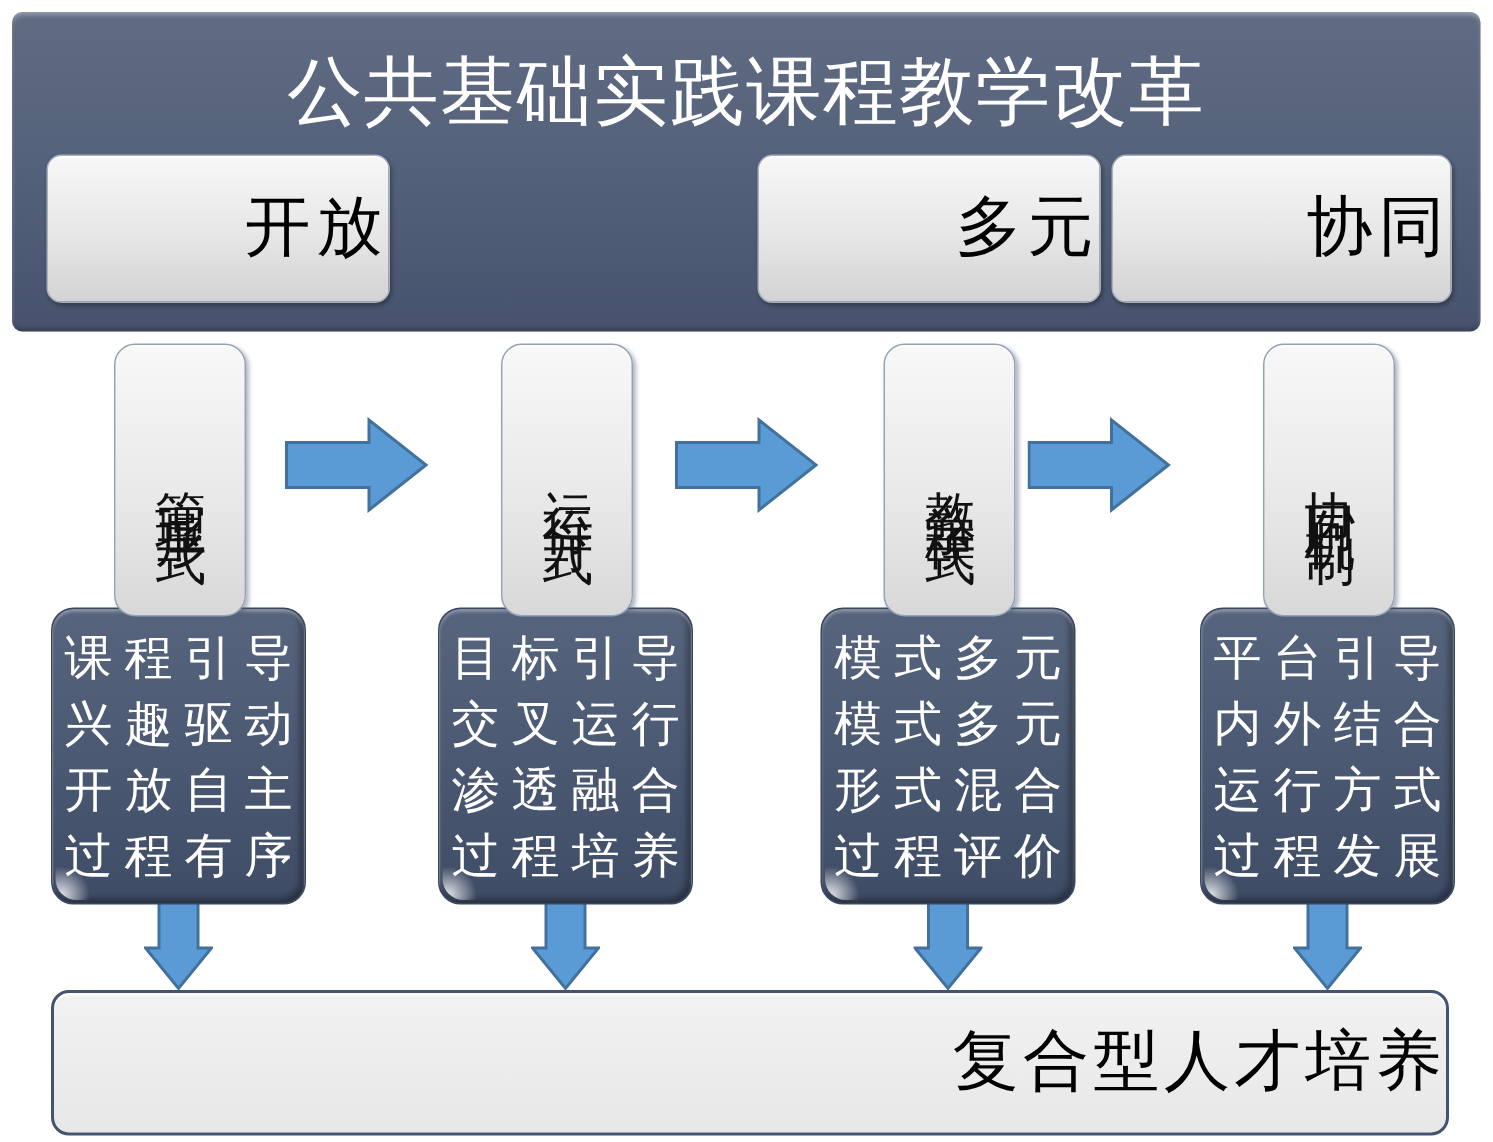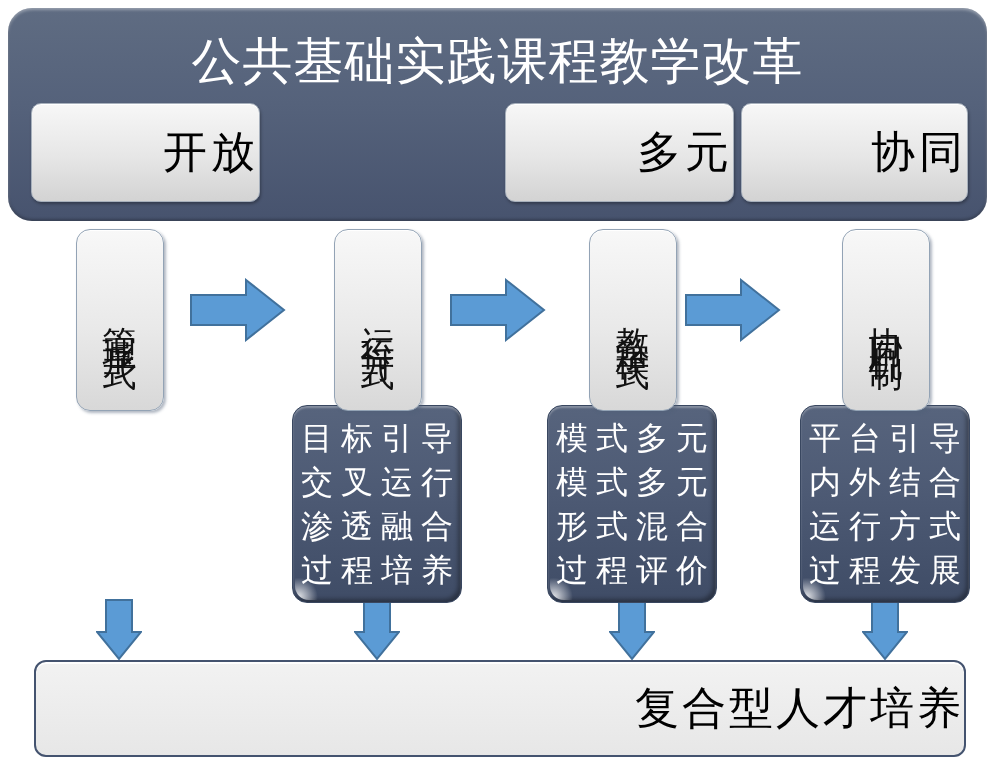--- a/index.html
+++ b/index.html
@@ -3,21 +3,21 @@
 <meta charset="utf-8">
 <style>
   html,body{margin:0;padding:0;background:#ffffff;}
   .page{
     position:relative;width:995px;height:761px;background:#ffffff;
     font-family:"Liberation Sans",sans-serif;overflow:hidden;
   }
   
   .header{
     position:absolute;left:8px;top:8px;width:979px;height:213px;
-    border-radius:24px;
+    border-radius:7px;
     background:linear-gradient(180deg,#5f6c82 0%,#55627b 45%,#47536e 100%);
     box-shadow:inset 0 2px 3px rgba(255,255,255,.35), inset 0 -2px 3px rgba(0,0,0,.25);
   }
   .title{
     position:absolute;left:0;top:14px;width:100%;height:78px;
     text-align:center;font-size:50px;line-height:78px;color:#ffffff;
     letter-spacing:1px;white-space:nowrap;
   }
   .tag{
     position:absolute;top:95px;height:97px;border-radius:10px;
@@ -102,20 +102,26 @@
   <svg class="harrow" style="left:190px;" viewBox="0 0 96 64">
     <polygon points="1,17 56,17 56,2 94,32 56,62 56,47 1,47" stroke-width="2" fill="#5b9bd5" stroke="#41719c"></polygon>
   </svg>
   <svg class="harrow" style="left:450px;" viewBox="0 0 96 64">
     <polygon points="1,17 56,17 56,2 94,32 56,62 56,47 1,47" stroke-width="2" fill="#5b9bd5" stroke="#41719c"></polygon>
   </svg>
   <svg class="harrow" style="left:685px;" viewBox="0 0 96 64">
     <polygon points="1,17 56,17 56,2 94,32 56,62 56,47 1,47" stroke-width="2" fill="#5b9bd5" stroke="#41719c"></polygon>
   </svg>
 
+  <div class="panel" style="left:34px;">
+    <div class="pline">课程引导</div>
+    <div class="pline">兴趣驱动</div>
+    <div class="pline">开放自主</div>
+    <div class="pline">过程有序</div>
+  </div>
   <div class="panel" style="left:292px;">
     <div class="pline">目标引导</div>
     <div class="pline">交叉运行</div>
     <div class="pline">渗透融合</div>
     <div class="pline">过程培养</div>
   </div>
   <div class="panel" style="left:547px;">
     <div class="pline">模式多元</div>
     <div class="pline">模式多元</div>
     <div class="pline">形式混合</div>

